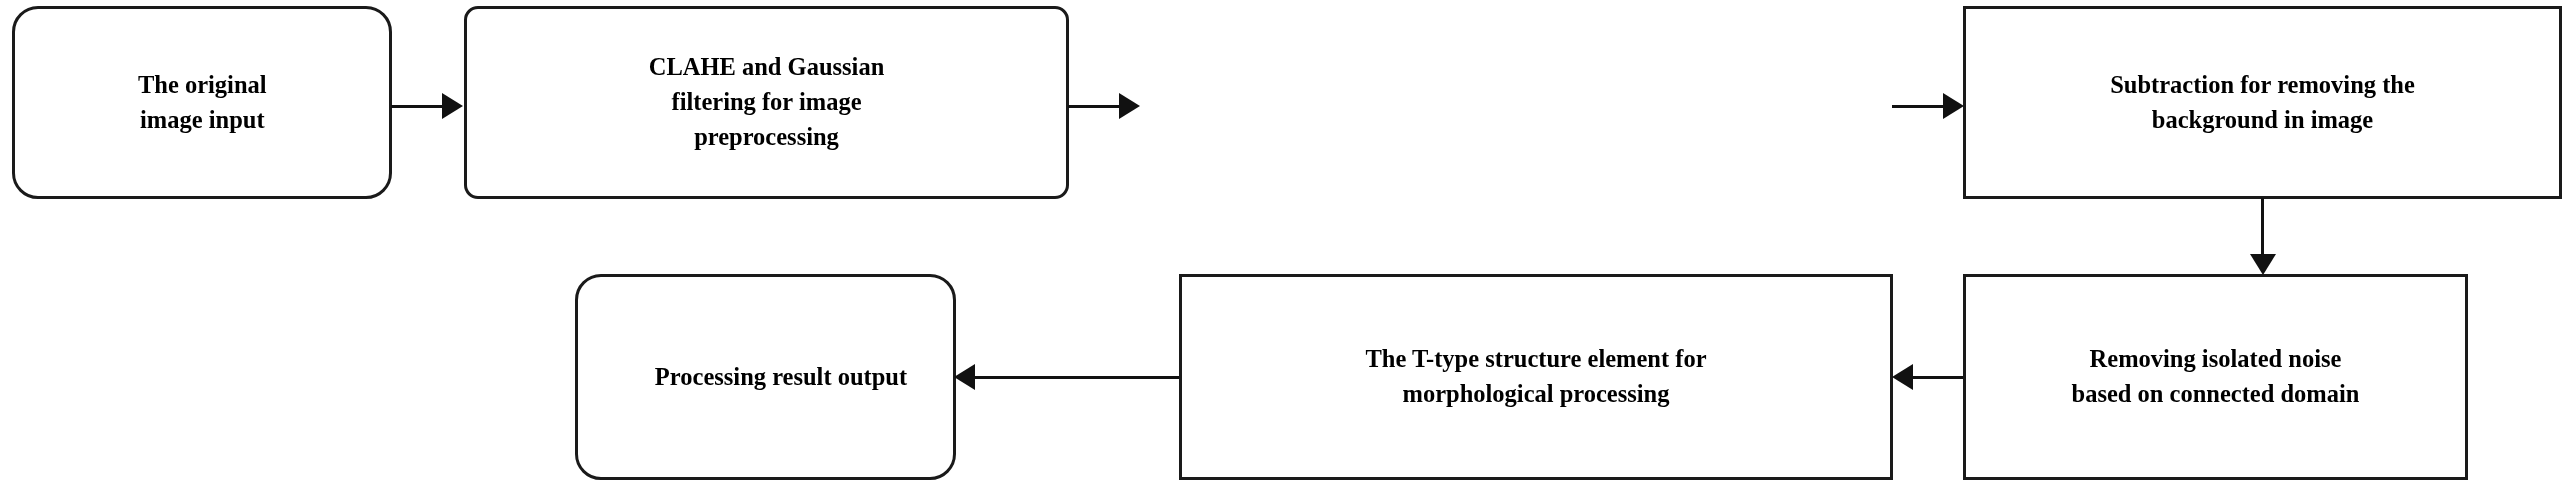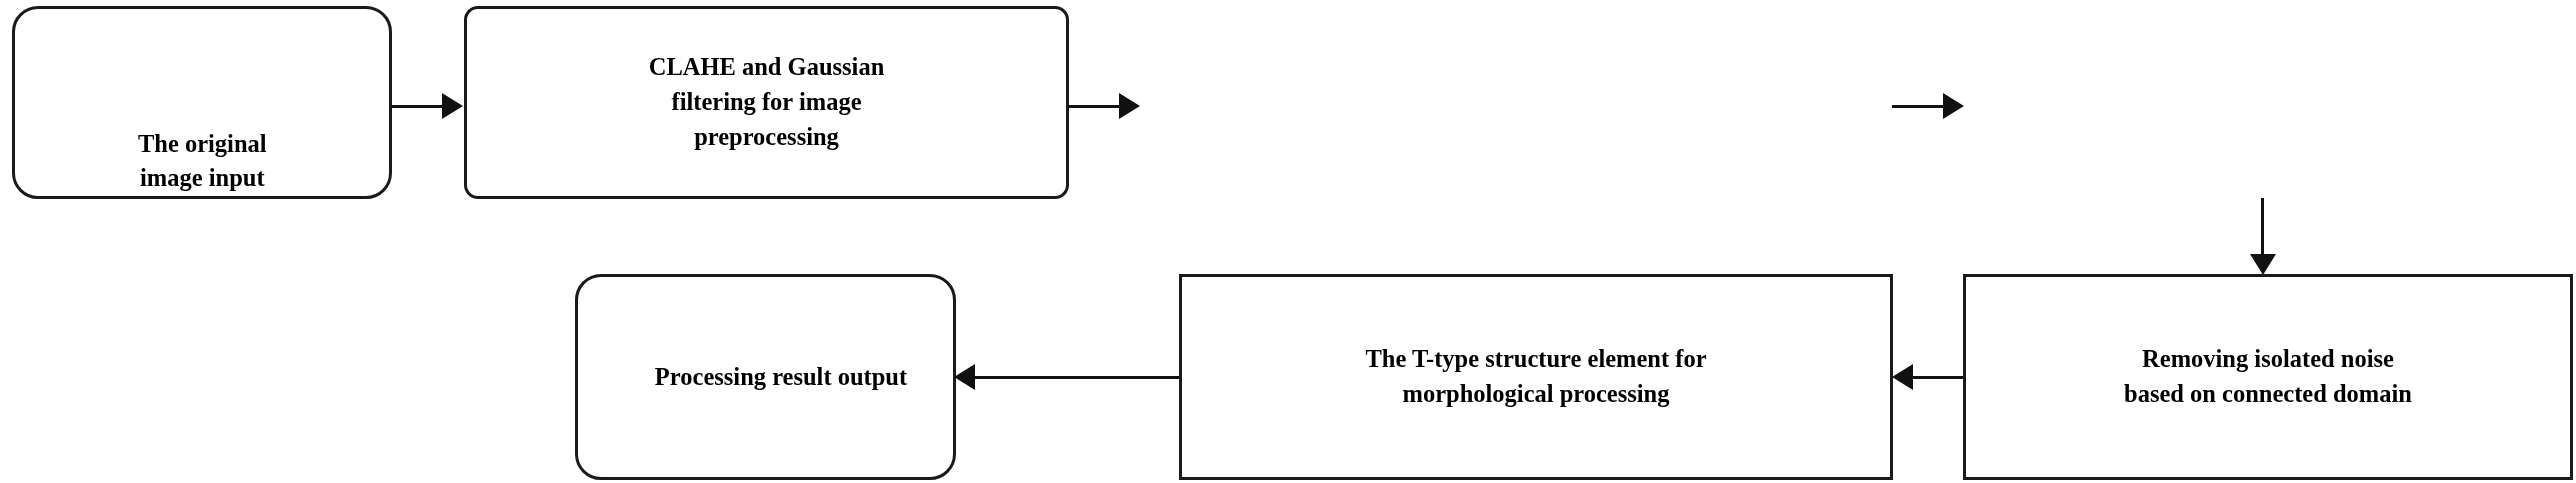--- a/index.html
+++ b/index.html
@@ -73,59 +73,63 @@
     border-left: 13px solid transparent;
     border-right: 13px solid transparent;
     border-top: 21px solid #111111;
   }
 </style>
 </head>
 <body>
 
 <div id="canvas">
 
-  <div class="node rounded" style="left:12.3px; top:6.1px; width:380px; height:193px;align-items:flex-end;">
+  <div class="node rounded" style="left:12.3px; top:6.1px; width:380px; height:193px;">
     <span class="node-label">The original
 image input</span>
   </div>
 
   <div class="conn-h" style="left:391px; top:105px; width:55px;"></div>
   <div class="arrow-right" style="left:442px; top:93px;"></div>
 
   <div class="node sharp" style="left:464px; top:6.1px; width:605px; height:193px;border-radius:14px;">
     <span class="node-label">CLAHE and Gaussian
 filtering for image
 preprocessing</span>
   </div>
 
   <div class="conn-h" style="left:1068px; top:105px; width:54px;"></div>
   <div class="arrow-right" style="left:1119px; top:93px;"></div>
 
 
   <div class="conn-h" style="left:1892px; top:105px; width:53px;"></div>
   <div class="arrow-right" style="left:1943px; top:93px;"></div>
 
+  <div class="node sharp" style="left:1963px; top:6.1px; width:599px; height:193px;">
+    <span class="node-label">Subtraction for removing the
+background in image</span>
+  </div>
 
   <div class="conn-v" style="left:2261px; top:198px; height:60px;"></div>
   <div class="arrow-down" style="left:2250px; top:254px;"></div>
 
   <div class="node rounded" style="left:575px; top:274px; width:381px; height:206px;padding-left:31px;">
     <span class="node-label">Processing result output</span>
   </div>
 
   <div class="conn-h" style="left:975px; top:376px; width:206px;"></div>
   <div class="arrow-left" style="left:954px; top:364px;"></div>
 
   <div class="node sharp" style="left:1179px; top:274px; width:714px; height:206px;font-family:Liberation Serif, serif;">
     <span class="node-label">The T-type structure element for
 morphological processing</span>
   </div>
 
   <div class="conn-h" style="left:1913px; top:376px; width:53px;"></div>
   <div class="arrow-left" style="left:1892px; top:364px;"></div>
 
-  <div class="node sharp" style="left:1963px; top:274px; width:610px; height:206px;">
+  <div class="node sharp" style="left:1963px; top:274px; width:505px; height:206px;">
     <span class="node-label">Removing isolated noise
 based on connected domain</span>
   </div>
 
 </div>
 
 
 </body></html>

